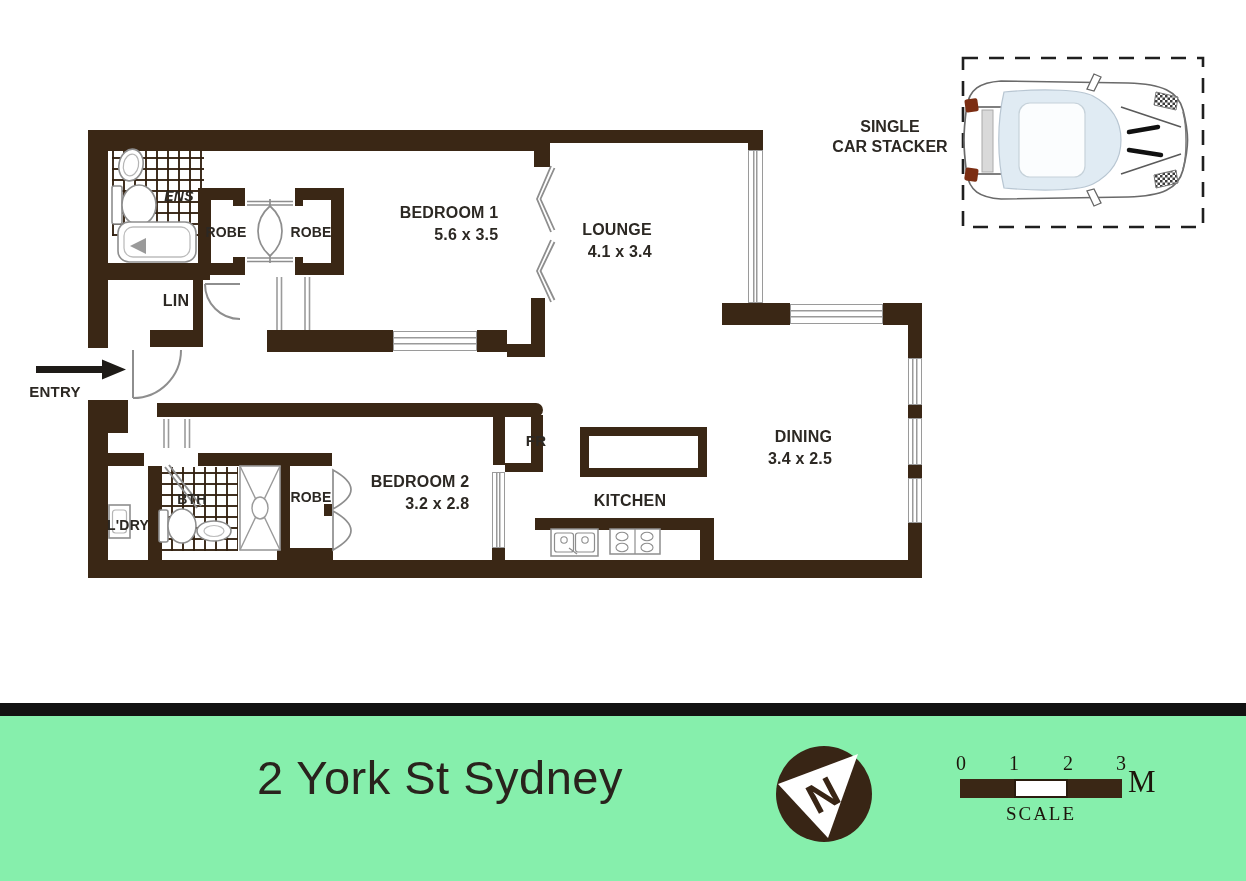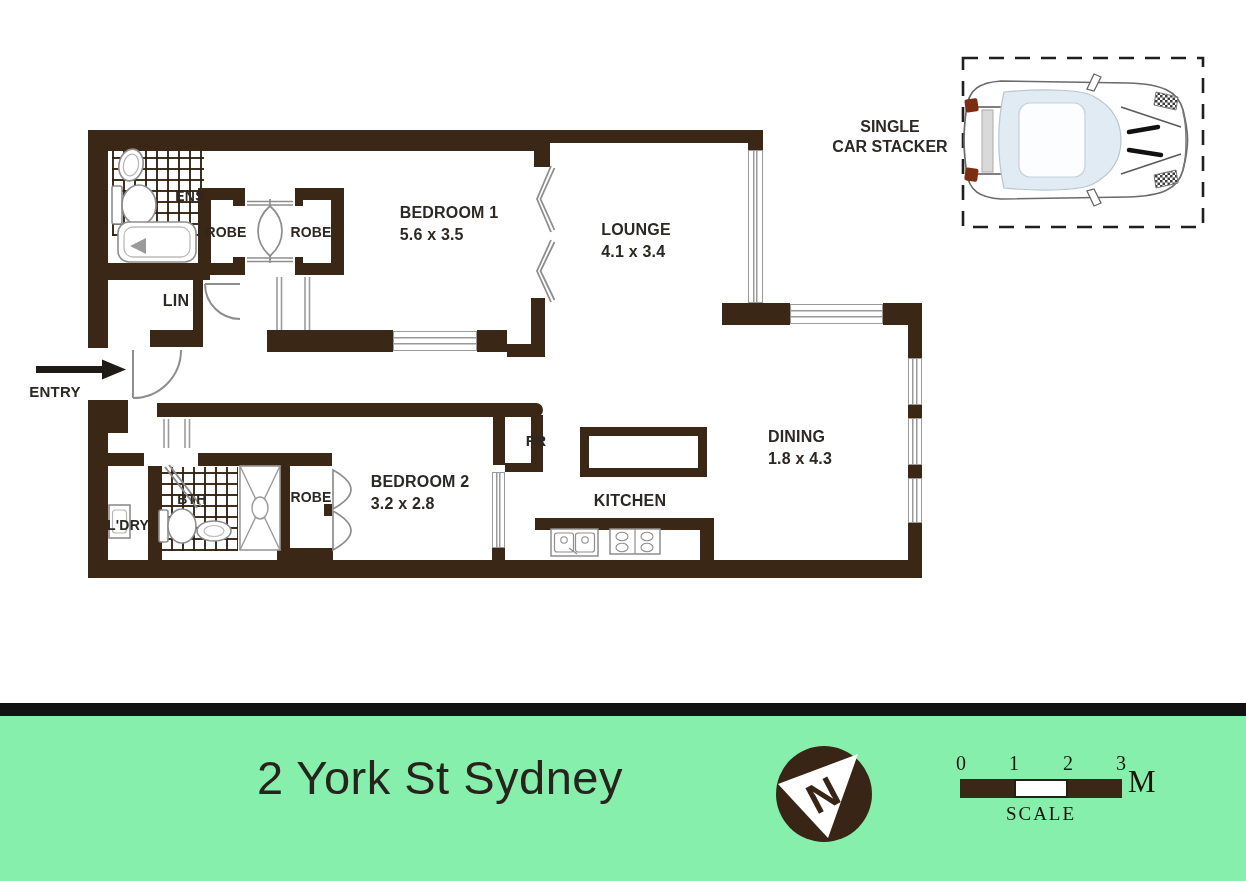--- a/index.html
+++ b/index.html
@@ -15,21 +15,21 @@
   .win-h{background-image:linear-gradient(#9a9a9a,#9a9a9a),linear-gradient(#9a9a9a,#9a9a9a);
      background-repeat:no-repeat;background-size:100% 1.5px;background-position:0 32%,0 64%;}
   .win-v{background-image:linear-gradient(#9a9a9a,#9a9a9a),linear-gradient(#9a9a9a,#9a9a9a);
      background-repeat:no-repeat;background-size:1.5px 100%;background-position:32% 0,64% 0;}
   .island{position:absolute;left:580px;top:427px;width:127px;height:50px;box-sizing:border-box;
      border:9px solid #3a2715;background:#fff;z-index:2;}
   .overlay{position:absolute;left:0;top:0;z-index:4;pointer-events:none;}
   .lbl{position:absolute;z-index:5;transform:translateX(-50%);white-space:nowrap;
      font-weight:600;letter-spacing:.2px;color:#2c2823;}
   .lbl-sm{font-size:14px;}
-  .lbl-room{font-size:16px;line-height:22px;text-align:left;}
+  .lbl-room{font-size:16px;line-height:22px;text-align:right;}
   .divider{position:absolute;left:0;top:703px;width:1246px;height:13px;background:#121212;z-index:6;}
   .footer{position:absolute;left:0;top:716px;width:1246px;height:213px;background:#86efac;}
   .title{position:absolute;left:440px;top:34px;transform:translateX(-50%);white-space:nowrap;
      font-size:47px;font-weight:400;letter-spacing:.5px;color:#29231d;}
   .disclaimer{position:absolute;left:402px;top:106px;transform:translateX(-50%);white-space:nowrap;
      font-size:17.5px;font-weight:700;color:#211d19;}
   .north{position:absolute;left:774px;top:28px;}
   .scalebar{position:absolute;left:0;top:0;width:100%;height:100%;
      font-family:"Liberation Serif", serif;color:#1d150c;}
   .scalebar .tick{position:absolute;top:36px;transform:translateX(-50%);font-size:20px;}
@@ -168,45 +168,45 @@
         <path d="M1183 112 C1187 126 1187 156 1183 169" stroke="#777" stroke-width="1.4" fill="none"></path>
         <polygon points="1156,92 1178,97 1176,110 1154,105" fill="url(#chk)" stroke="#777" stroke-width="1"></polygon>
         <polygon points="1154,175 1176,170 1178,183 1156,188" fill="url(#chk)" stroke="#777" stroke-width="1"></polygon>
         <polygon points="1087,89 1094,74 1101,77 1094,91" fill="#fff" stroke="#666" stroke-width="1.3"></polygon>
         <polygon points="1087,191 1094,206 1101,203 1094,189" fill="#fff" stroke="#666" stroke-width="1.3"></polygon>
         <rect x="965" y="99" width="13" height="13" rx="2" fill="#7b2d12" transform="rotate(-8 971 105)"></rect>
         <rect x="965" y="168" width="13" height="13" rx="2" fill="#7b2d12" transform="rotate(8 971 174)"></rect>
       </g>
     </svg>
 
-    <div class="lbl lbl-sm" style="left:190px;top:188px;">ENS</div>
+    <div class="lbl lbl-sm" style="left:179px;top:188px;font-style:italic;">ENS</div>
     <div class="lbl lbl-sm" style="left:226px;top:224px;">ROBE</div>
     <div class="lbl lbl-sm" style="left:311px;top:224px;">ROBE</div>
     <div class="lbl lbl-room" style="left:449px;top:202px;">
       <div>BEDROOM 1</div>
       <div>5.6 x 3.5</div>
     </div>
-    <div class="lbl lbl-room" style="left:636px;top:219px;">
+    <div class="lbl lbl-room" style="left:617px;top:219px;">
       <div>LOUNGE</div>
       <div>4.1 x 3.4</div>
     </div>
     <div class="lbl" style="left:176px;top:292px;font-size:16px;">LIN</div>
     <div class="lbl" style="left:55px;top:383px;font-size:15px;">ENTRY</div>
     <div class="lbl lbl-sm" style="left:128px;top:477px;margin-top:40px;">L'DRY</div>
     <div class="lbl lbl-sm" style="left:192px;top:491px;">BTH</div>
     <div class="lbl lbl-sm" style="left:311px;top:489px;">ROBE</div>
     <div class="lbl lbl-room" style="left:420px;top:471px;">
       <div>BEDROOM 2</div>
       <div>3.2 x 2.8</div>
     </div>
     <div class="lbl" style="left:536px;top:432px;font-size:15px;">FR</div>
     <div class="lbl" style="left:630px;top:492px;font-size:16px;">KITCHEN</div>
     <div class="lbl lbl-room" style="left:800px;top:426px;">
       <div>DINING</div>
-      <div>1.8 x 4.3</div>
+      <div>3.4 x 2.5</div>
     </div>
     <div class="stacker-label">
       <div>SINGLE</div>
       <div>CAR STACKER</div>
     </div>
   <div class="wall" style="left: 88px; top: 130px; width: 452px; height: 21px;"></div>
       <div class="wall" style="left: 533px; top: 130px; width: 230px; height: 13px;"></div>
       <div class="wall" style="left: 88px; top: 130px; width: 20px; height: 218px;"></div>
       <div class="wall" style="left: 88px; top: 400px; width: 40px; height: 33px;"></div>
       <div class="wall" style="left: 88px; top: 400px; width: 20px; height: 178px;"></div>

